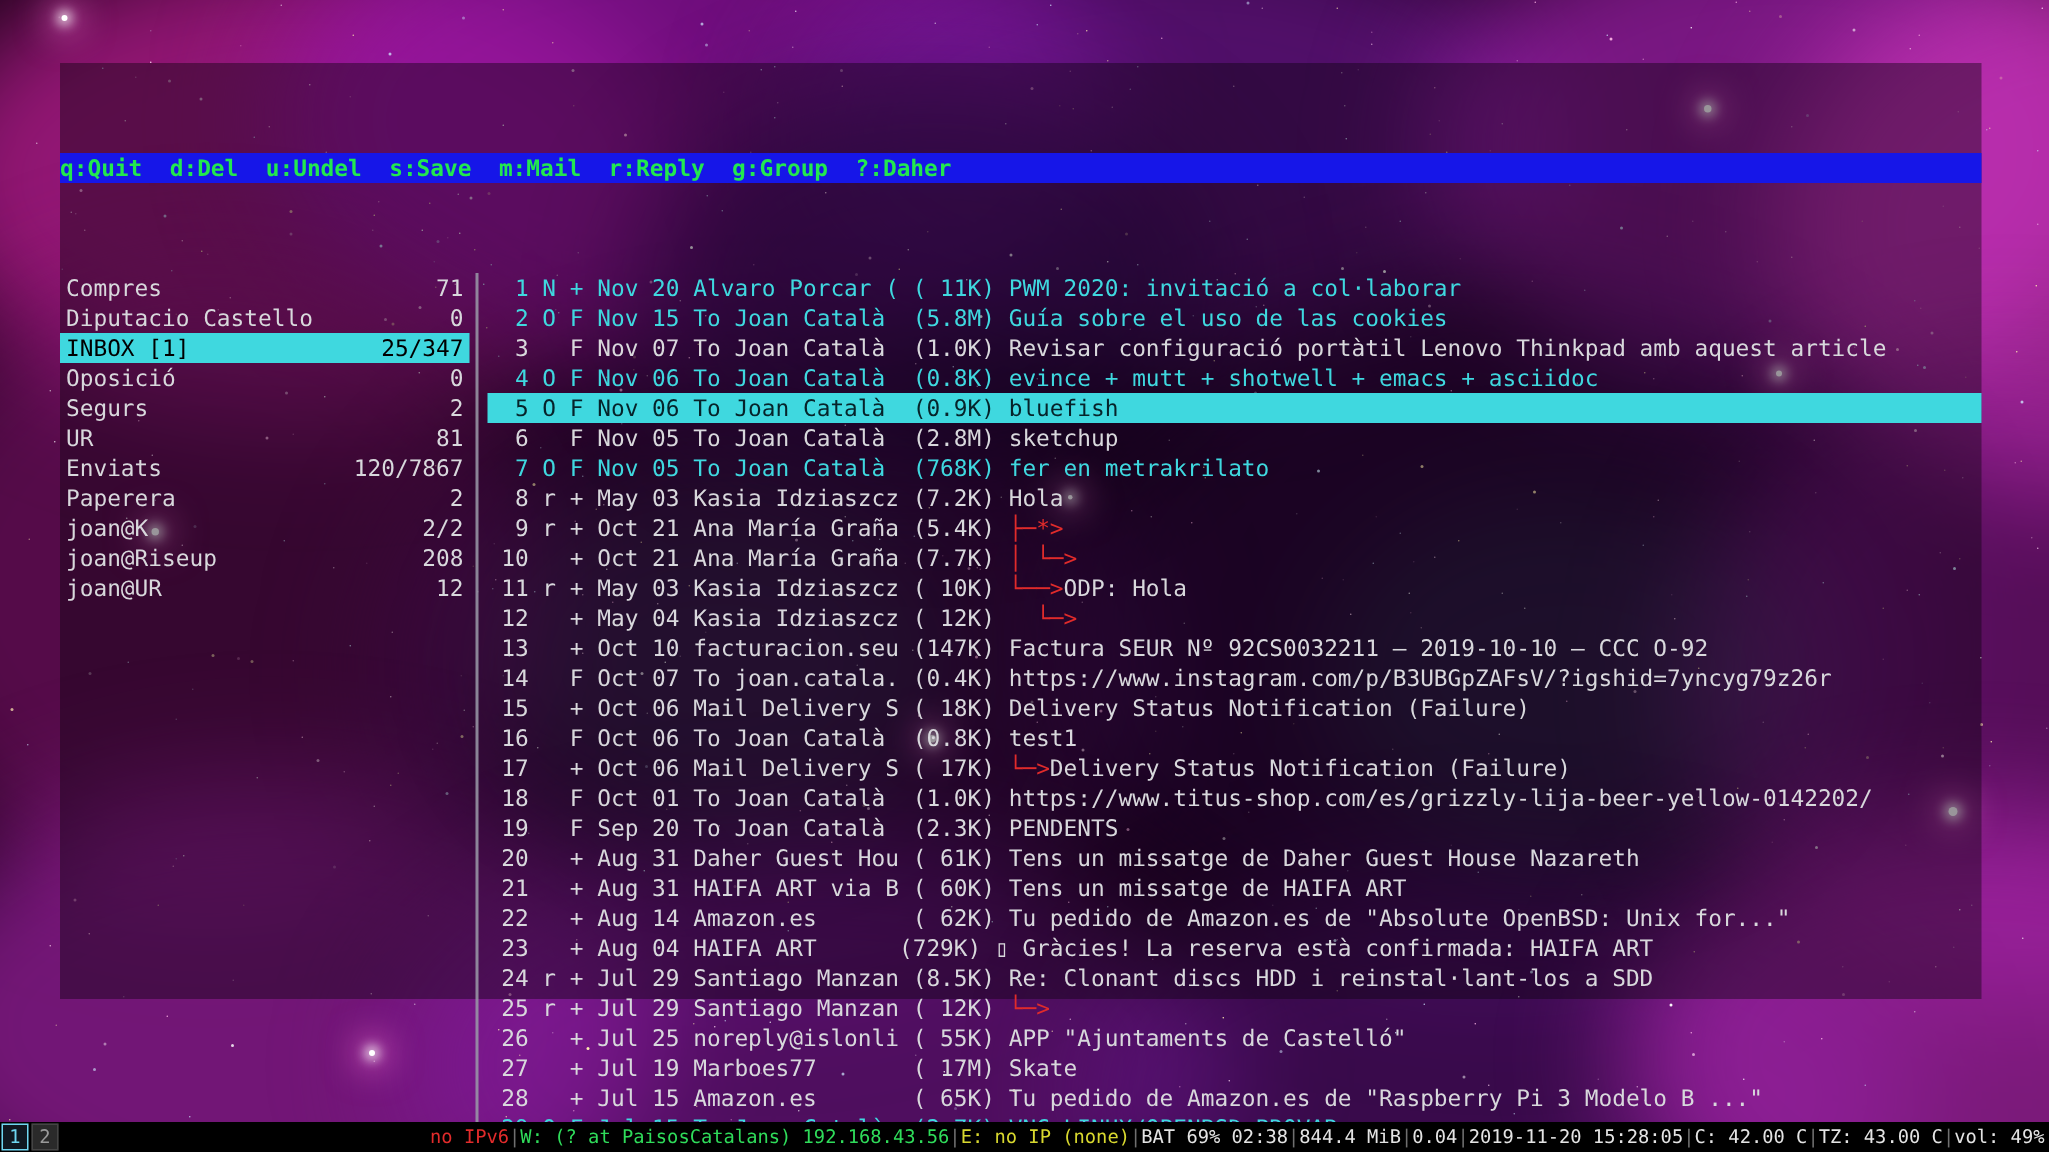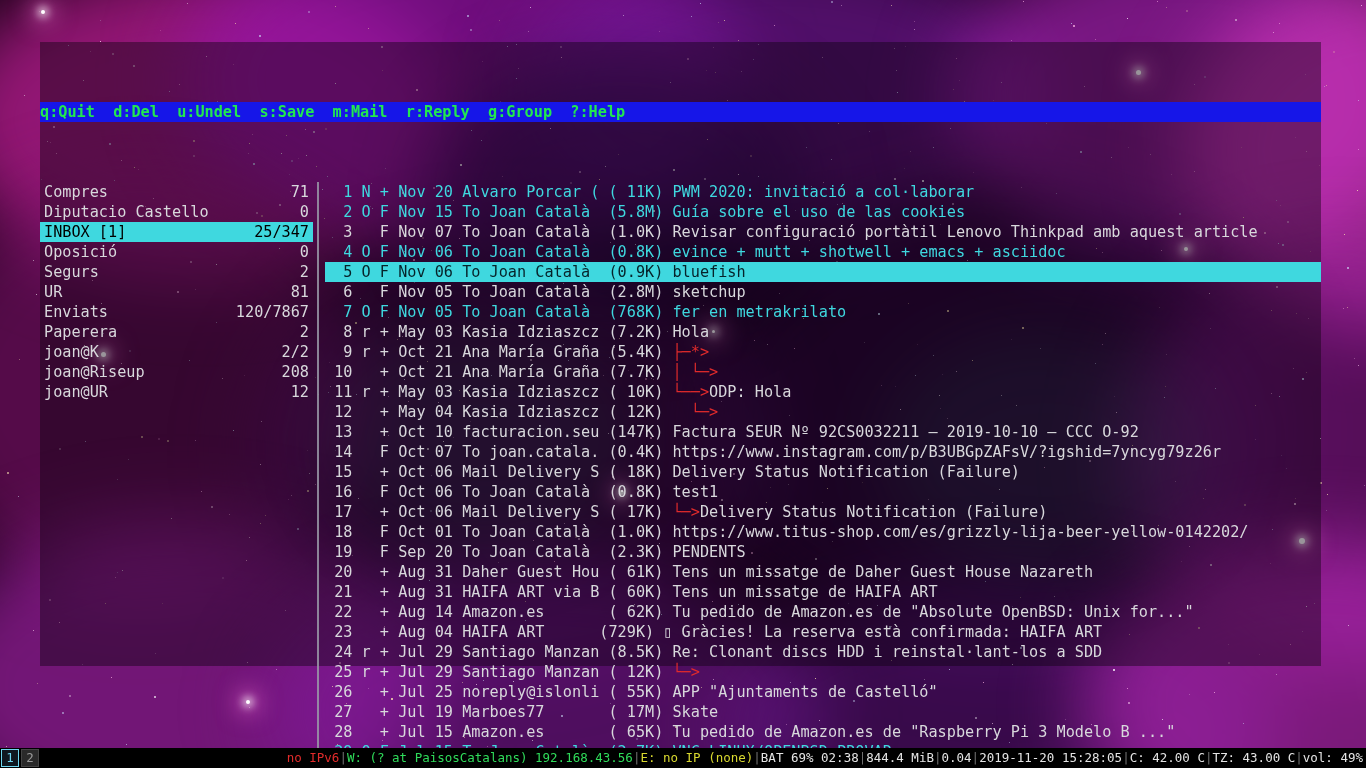--- a/index.html
+++ b/index.html
@@ -708,21 +708,21 @@
     <div class="bigstar" style="left:619px;top:490px;width:5px;height:5px;background:#fff"></div>
     <div class="bigstar" style="left:1299px;top:538px;width:6px;height:6px;background:#fff"></div>
     <div class="bigstar" style="left:246px;top:700px;width:4px;height:4px;background:#fff"></div>
     <div class="bigstar" style="left:41px;top:10px;width:4px;height:4px;background:#fff"></div>
     <div class="bigstar" style="left:1184px;top:247px;width:4px;height:4px;background:#fff"></div>
     <div class="bigstar" style="left:712px;top:330px;width:3px;height:3px;background:#fff"></div>
   </div>
 
 <div id="term">
 
-  <div class="menubar">q:Quit  d:Del  u:Undel  s:Save  m:Mail  r:Reply  g:Group  ?:Help</div>
+  <div class="menubar">q:Quit  d:Del  u:Undel  s:Save  m:Mail  r:Reply  g:Group  ?:Daher</div>
 
   <div id="body">
     <div id="sidebar"><div class="sb-row"><span class="sb-name">Compres</span><span class="sb-count">71</span></div><div class="sb-row"><span class="sb-name">Diputacio Castello</span><span class="sb-count">0</span></div><div class="sb-row sel"><span class="sb-name">INBOX [1]</span><span class="sb-count">25/347</span></div><div class="sb-row"><span class="sb-name">Oposició</span><span class="sb-count">0</span></div><div class="sb-row"><span class="sb-name">Segurs</span><span class="sb-count">2</span></div><div class="sb-row"><span class="sb-name">UR</span><span class="sb-count">81</span></div><div class="sb-row"><span class="sb-name">Enviats</span><span class="sb-count">120/7867</span></div><div class="sb-row"><span class="sb-name">Paperera</span><span class="sb-count">2</span></div><div class="sb-row"><span class="sb-name">joan@K</span><span class="sb-count">2/2</span></div><div class="sb-row"><span class="sb-name">joan@Riseup</span><span class="sb-count">208</span></div><div class="sb-row"><span class="sb-name">joan@UR</span><span class="sb-count">12</span></div></div>
     <div id="divider"></div>
     <div id="msglist"><div class="m-row cyan">  1 N + Nov 20 Alvaro Porcar ( ( 11K) PWM 2020: invitació a col·laborar</div><div class="m-row cyan">  2 O F Nov 15 To Joan Català  (5.8M) Guía sobre el uso de las cookies</div><div class="m-row ">  3   F Nov 07 To Joan Català  (1.0K) Revisar configuració portàtil Lenovo Thinkpad amb aquest article</div><div class="m-row cyan">  4 O F Nov 06 To Joan Català  (0.8K) evince + mutt + shotwell + emacs + asciidoc</div><div class="m-row sel">  5 O F Nov 06 To Joan Català  (0.9K) bluefish</div><div class="m-row ">  6   F Nov 05 To Joan Català  (2.8M) sketchup</div><div class="m-row cyan">  7 O F Nov 05 To Joan Català  (768K) fer en metrakrilato</div><div class="m-row ">  8 r + May 03 Kasia Idziaszcz (7.2K) Hola</div><div class="m-row "><span>  9 r + Oct 21 Ana María Graña (5.4K) </span><span class="tree">├─*&gt;</span></div><div class="m-row "><span> 10   + Oct 21 Ana María Graña (7.7K) </span><span class="tree">│ └─&gt;</span></div><div class="m-row "><span> 11 r + May 03 Kasia Idziaszcz ( 10K) </span><span class="tree">└──&gt;</span><span>ODP: Hola</span></div><div class="m-row "><span> 12   + May 04 Kasia Idziaszcz ( 12K) </span><span class="tree">  └─&gt;</span></div><div class="m-row "> 13   + Oct 10 facturacion.seu (147K) Factura SEUR Nº 92CS0032211 – 2019-10-10 – CCC O-92</div><div class="m-row "> 14   F Oct 07 To joan.catala. (0.4K) https://www.instagram.com/p/B3UBGpZAFsV/?igshid=7yncyg79z26r</div><div class="m-row "> 15   + Oct 06 Mail Delivery S ( 18K) Delivery Status Notification (Failure)</div><div class="m-row "> 16   F Oct 06 To Joan Català  (0.8K) test1</div><div class="m-row "><span> 17   + Oct 06 Mail Delivery S ( 17K) </span><span class="tree">└─&gt;</span><span>Delivery Status Notification (Failure)</span></div><div class="m-row "> 18   F Oct 01 To Joan Català  (1.0K) https://www.titus-shop.com/es/grizzly-lija-beer-yellow-0142202/</div><div class="m-row "> 19   F Sep 20 To Joan Català  (2.3K) PENDENTS</div><div class="m-row "> 20   + Aug 31 Daher Guest Hou ( 61K) Tens un missatge de Daher Guest House Nazareth</div><div class="m-row "> 21   + Aug 31 HAIFA ART via B ( 60K) Tens un missatge de HAIFA ART</div><div class="m-row "> 22   + Aug 14 Amazon.es       ( 62K) Tu pedido de Amazon.es de "Absolute OpenBSD: Unix for..."</div><div class="m-row "> 23   + Aug 04 HAIFA ART      (729K) ▯ Gràcies! La reserva està confirmada: HAIFA ART</div><div class="m-row "> 24 r + Jul 29 Santiago Manzan (8.5K) Re: Clonant discs HDD i reinstal·lant-los a SDD</div><div class="m-row "><span> 25 r + Jul 29 Santiago Manzan ( 12K) </span><span class="tree">└─&gt;</span></div><div class="m-row "> 26   + Jul 25 noreply@islonli ( 55K) APP "Ajuntaments de Castelló"</div><div class="m-row "> 27   + Jul 19 Marboes77       ( 17M) Skate</div><div class="m-row "> 28   + Jul 15 Amazon.es       ( 65K) Tu pedido de Amazon.es de "Raspberry Pi 3 Modelo B ..."</div><div class="m-row cyan"> 29 O F Jul 15 To Joan Català  (2.7K) VNC LINUX/OPENBSD PROVAR</div><div class="m-row cyan"> 30 O F Jul 09 To Joan Català  (0.9K) Mount/umount OpenBSD configuració doas</div></div>
   </div>
 
   
 </div>
 

